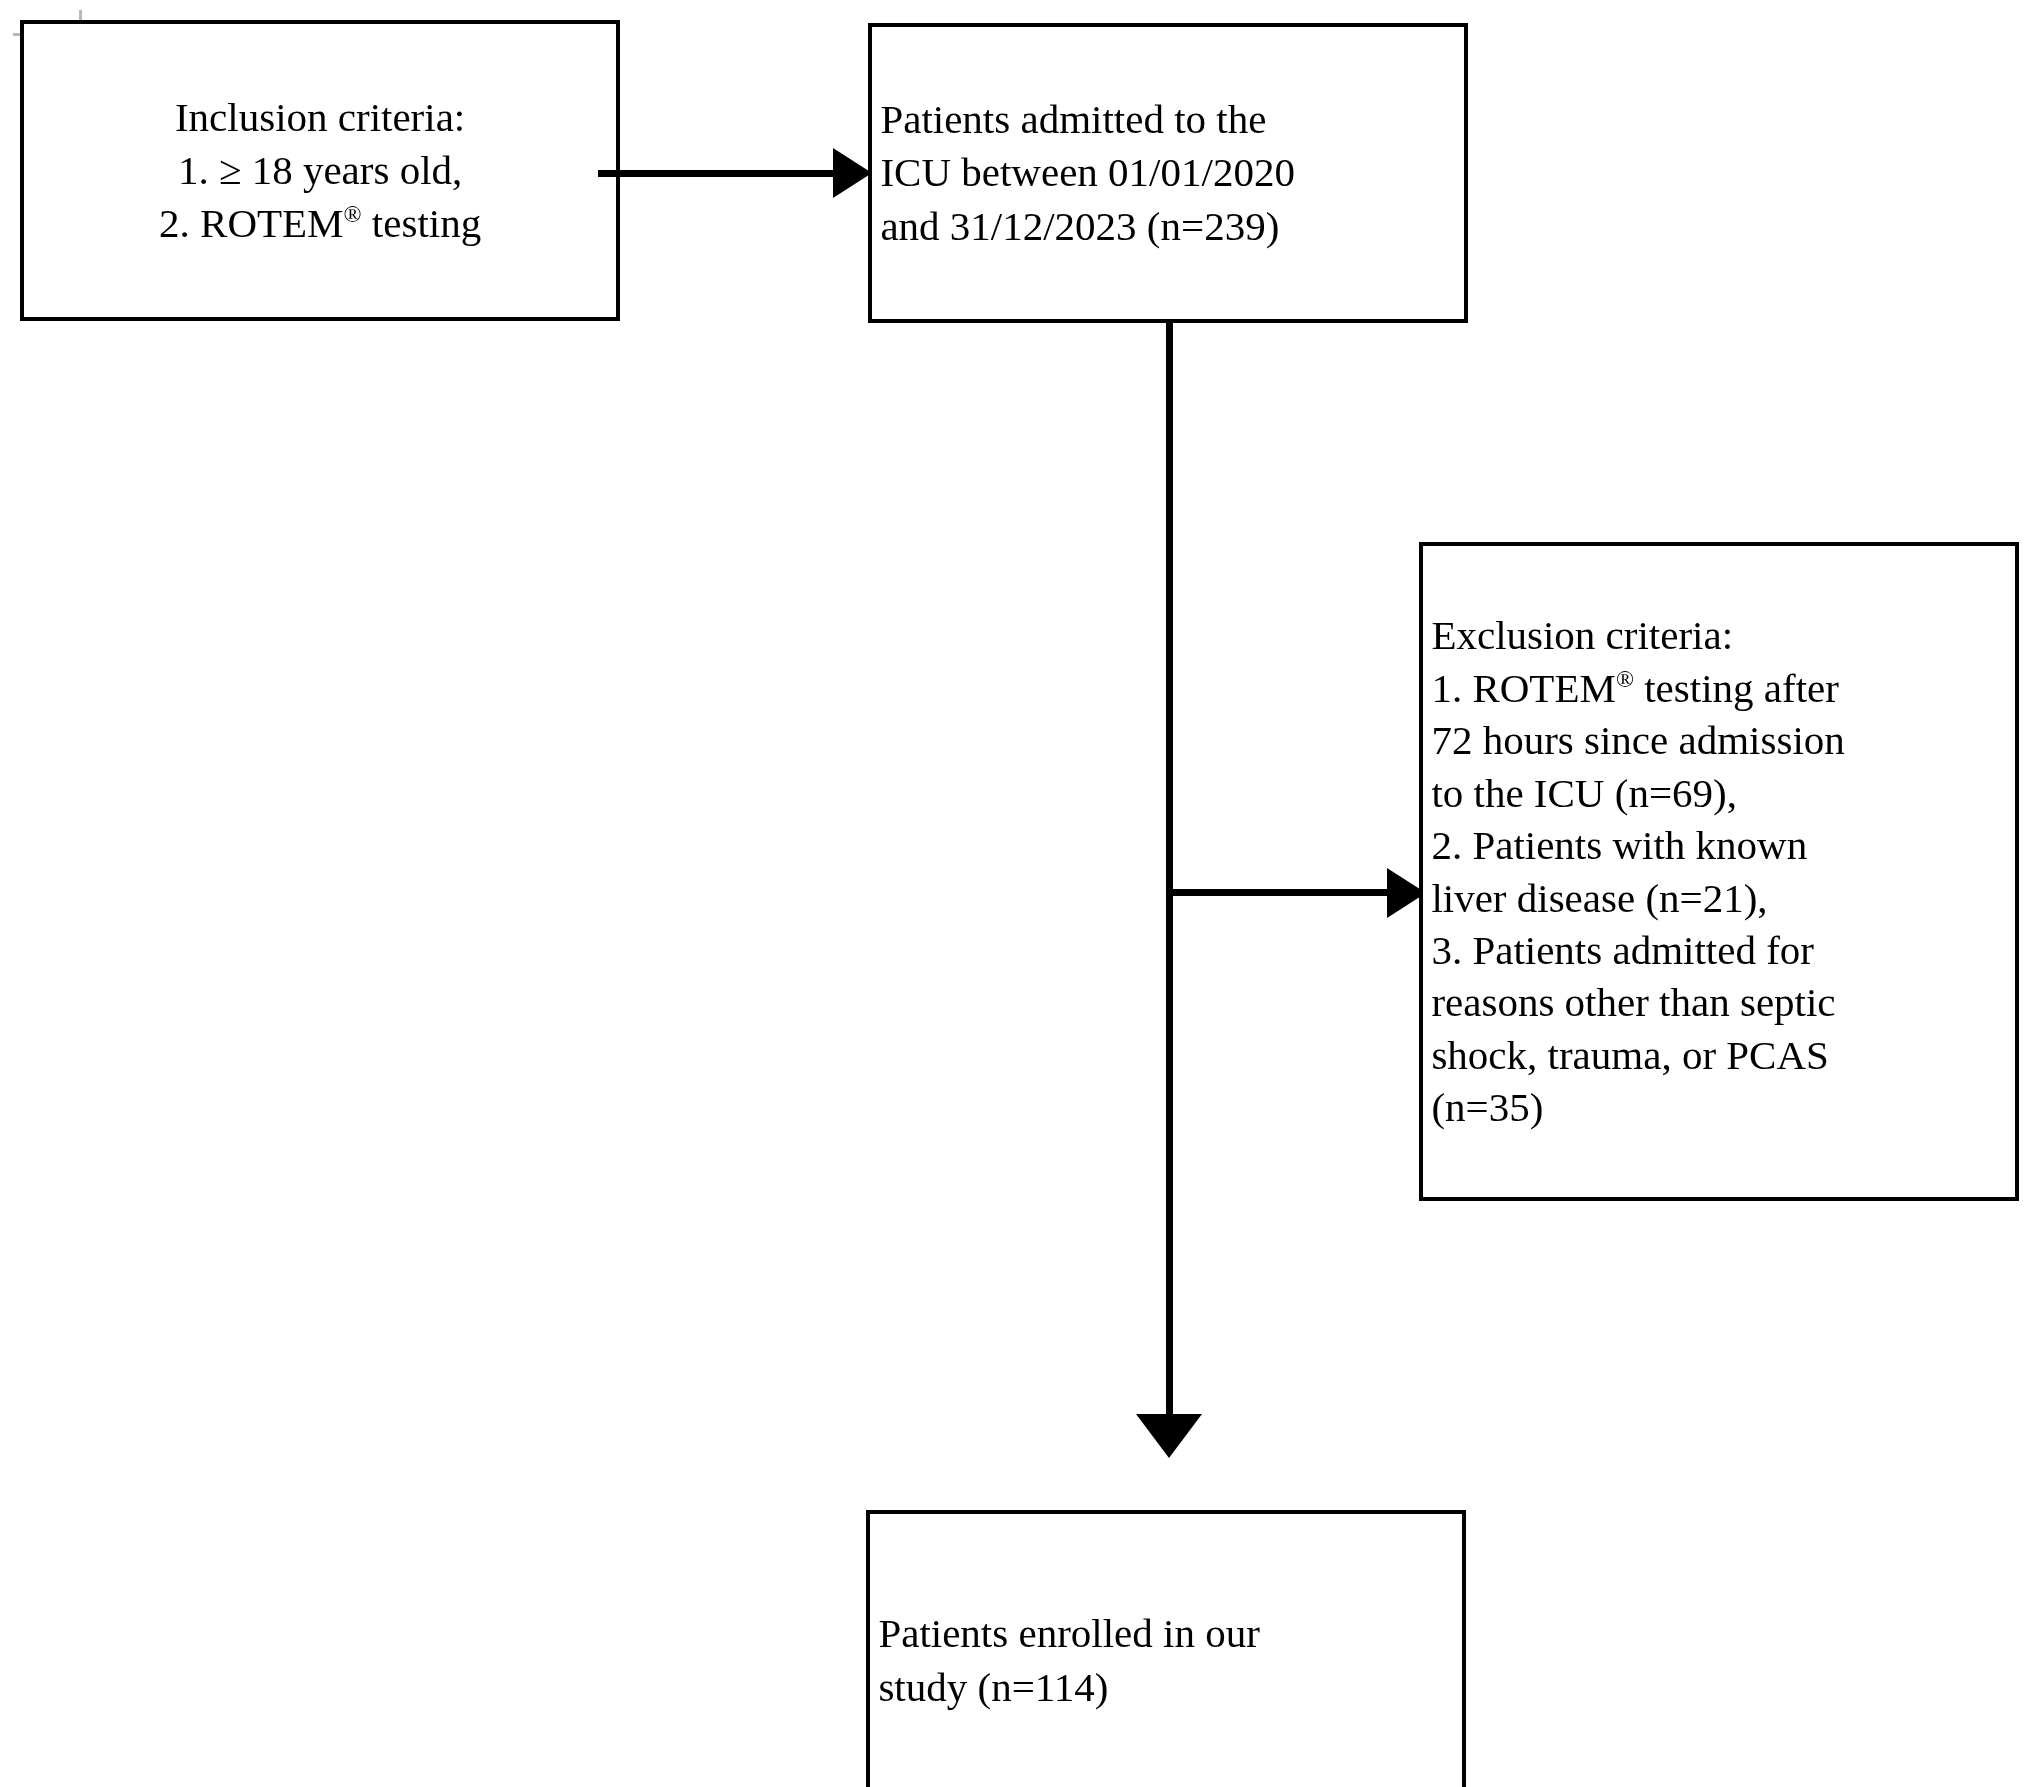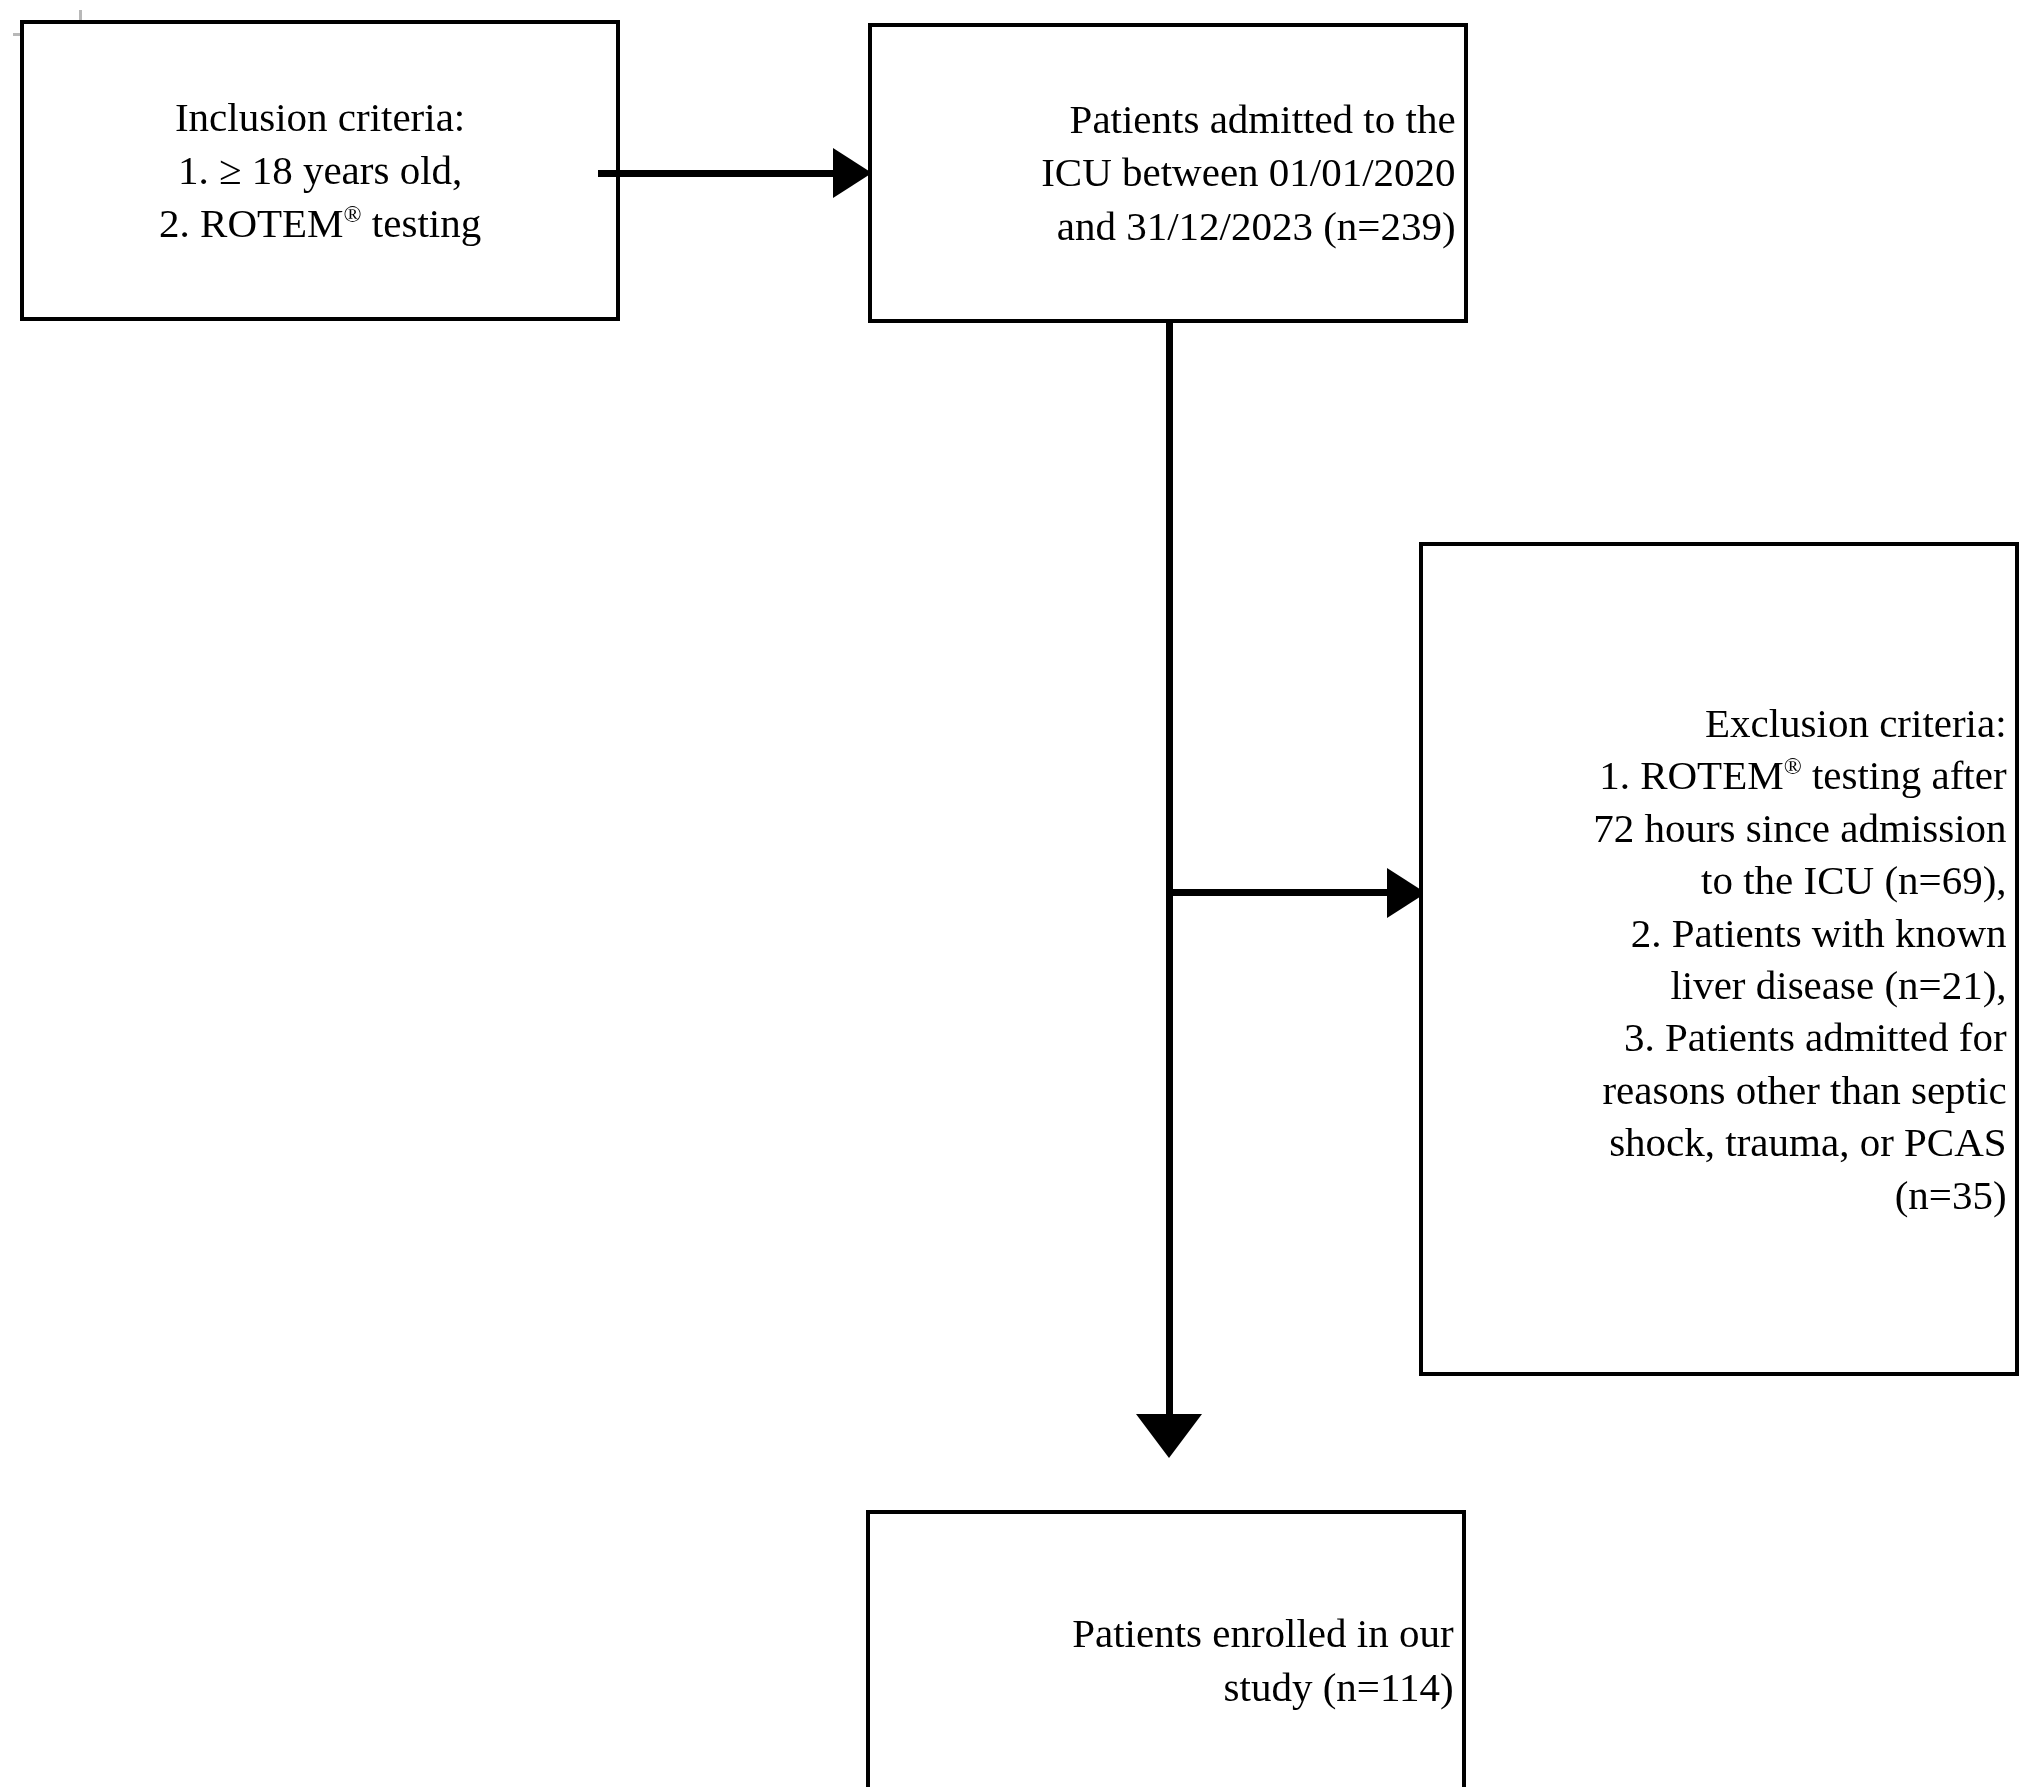--- a/index.html
+++ b/index.html
@@ -23,39 +23,39 @@
     position: absolute;
     box-sizing: border-box;
     border: 4.2px solid #000000;
     background: #ffffff;
     display: flex;
     align-items: center;
     justify-content: center;
   }
   .flow-box .box-text {
     width: 100%;
-    text-align: right;
+    text-align: left;
     font-size: 41px;
     line-height: 1.30;
     letter-spacing: 0px;
     white-space: pre-line;
     padding: 0 8.4px;
   }
   .flow-box .box-text sup {
     font-size: 0.58em;
     vertical-align: super;
     line-height: 0;
   }
 
   #box-inclusion   { left: 20.3px;   top: 20.3px;   width: 600px; height: 301px; }
   #box-inclusion .box-text { text-align: center; padding-left: 8px; }
 
   #box-admitted    { left: 868px; top: 23px;   width: 600px; height: 300px; }
 
-  #box-exclusion   { left: 1419px; top: 542px;  width: 600px; height: 834px; }
+  #box-exclusion   { left: 1419px; top: 542px;  width: 600px; height: 659px; }
   #box-exclusion .box-text { line-height: 1.28; }
 
   #box-enrolled    { left: 866px; top: 1510px; width: 600px; height: 301px; }
 
   
   .conn { position: absolute; background: #000000; }
 
   
   #arrow1-shaft {
     left: 598px; top: 170px; width: 239px; height: 6.6px;

